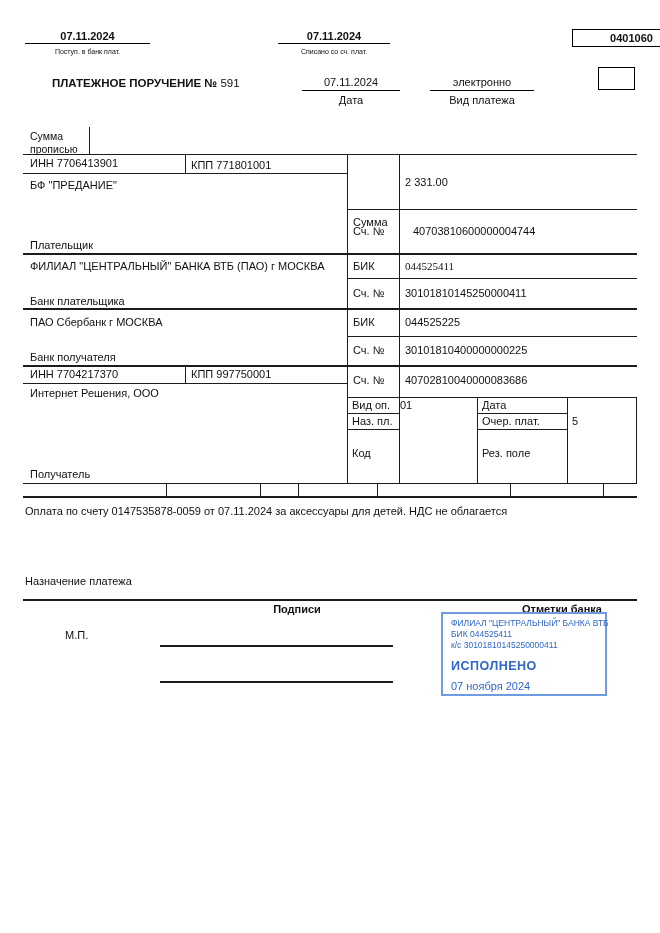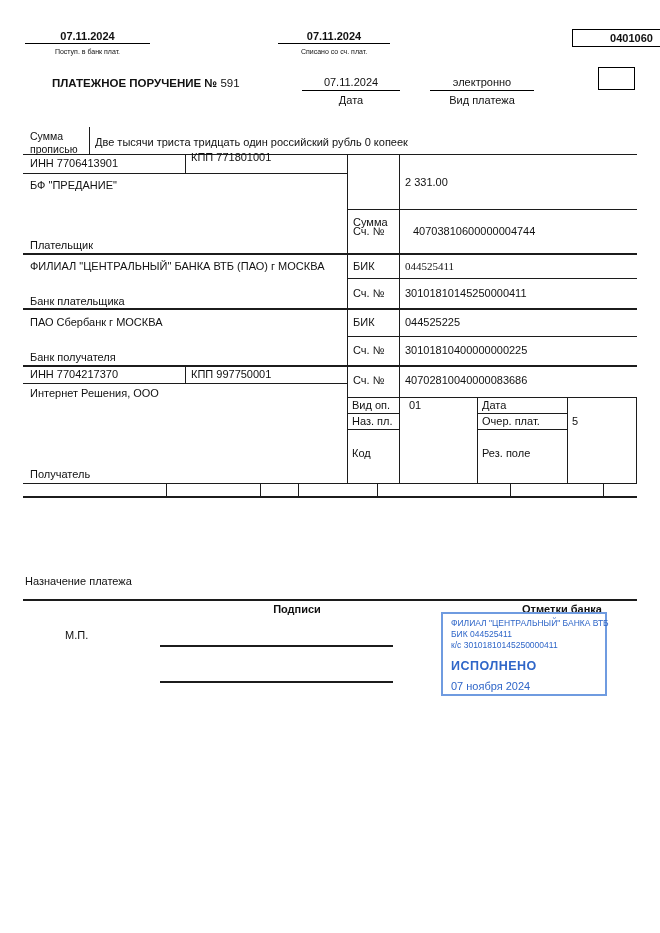--- a/index.html
+++ b/index.html
@@ -83,24 +83,23 @@
   <div class="vl" style="left:567px;top:397px;height:87px;"></div>
   <div class="vl" style="left:636px;top:397px;height:87px;"></div>
   <div class="vl" style="left:166px;top:483px;height:14px;"></div>
   <div class="vl" style="left:260px;top:483px;height:14px;"></div>
   <div class="vl" style="left:298px;top:483px;height:14px;"></div>
   <div class="vl" style="left:377px;top:483px;height:14px;"></div>
   <div class="vl" style="left:510px;top:483px;height:14px;"></div>
   <div class="vl" style="left:603px;top:483px;height:14px;"></div>
 
   <div class="abs wrap2" style="left:30px;top:130px;width:58px;">Сумма прописью</div>
-  <div class="abs" style="left:95px;top:136px;">Две тысячи триста тридцать один российский рубль 0 копеек</div>
 
   <div class="abs" style="left:30px;top:157px;">ИНН 7706413901</div>
-  <div class="abs" style="left:191px;top:151px;">КПП 771801001</div>
+  <div class="abs" style="left:191px;top:159px;">КПП 771801001</div>
   <div class="abs" style="left:30px;top:179px;">БФ "ПРЕДАНИЕ"</div>
   <div class="abs" style="left:30px;top:239px;">Плательщик</div>
 
   <div class="abs" style="left:353px;top:176px;margin-top:40px;">Сумма</div>
   <div class="abs" style="left:405px;top:176px;">2 331.00</div>
 
   <div class="abs" style="left:353px;top:225px;">Сч. №</div>
   <div class="abs" style="left:405px;top:225px;margin-left:8px;">40703810600000004744</div>
 
   <div class="abs" style="left:30px;top:260px;">ФИЛИАЛ "ЦЕНТРАЛЬНЫЙ" БАНКА ВТБ (ПАО) г МОСКВА</div>
@@ -118,28 +117,29 @@
   <div class="abs" style="left:405px;top:344px;">30101810400000000225</div>
 
   <div class="abs" style="left:30px;top:368px;">ИНН 7704217370</div>
   <div class="abs" style="left:191px;top:368px;">КПП 997750001</div>
   <div class="abs" style="left:30px;top:387px;">Интернет Решения, ООО</div>
   <div class="abs" style="left:30px;top:468px;">Получатель</div>
   <div class="abs" style="left:353px;top:374px;">Сч. №</div>
   <div class="abs" style="left:405px;top:374px;">40702810040000083686</div>
 
   <div class="abs" style="left:352px;top:399px;">Вид оп.</div>
-  <div class="abs" style="left:409px;top:399px;">01</div>
+  <div class="abs" style="left:382px;top:399px;padding-left:18px;">01</div>
   <div class="abs" style="left:482px;top:399px;">Дата</div>
   <div class="abs" style="left:352px;top:415px;text-align:center;">Наз. пл.</div>
   <div class="abs" style="left:482px;top:415px;">Очер. плат.</div>
   <div class="abs" style="left:572px;top:415px;">5</div>
   <div class="abs" style="left:352px;top:447px;">Код</div>
   <div class="abs" style="left:482px;top:447px;">Рез. поле</div>
 
+  <div class="abs" style="left:25px;top:505px;">Оплата по счету 0147535878-0059 от 07.11.2024 за аксессуары для детей. НДС не облагается</div>
   <div class="abs" style="left:25px;top:575px;text-align:center;">Назначение платежа</div>
 
   <div class="abs b ctr" style="left:200px;top:603px;width:140px;">Подписи</div>
   <div class="abs b ctr" style="left:452px;top:603px;width:166px;">Отметки банка</div>
   <div class="abs" style="left:65px;top:629px;">М.П.</div>
 
   <div class="hl2" style="left:160px;top:645px;width:233px;"></div>
   <div class="hl2" style="left:160px;top:681px;width:233px;"></div>
 
   <div class="stamp">

